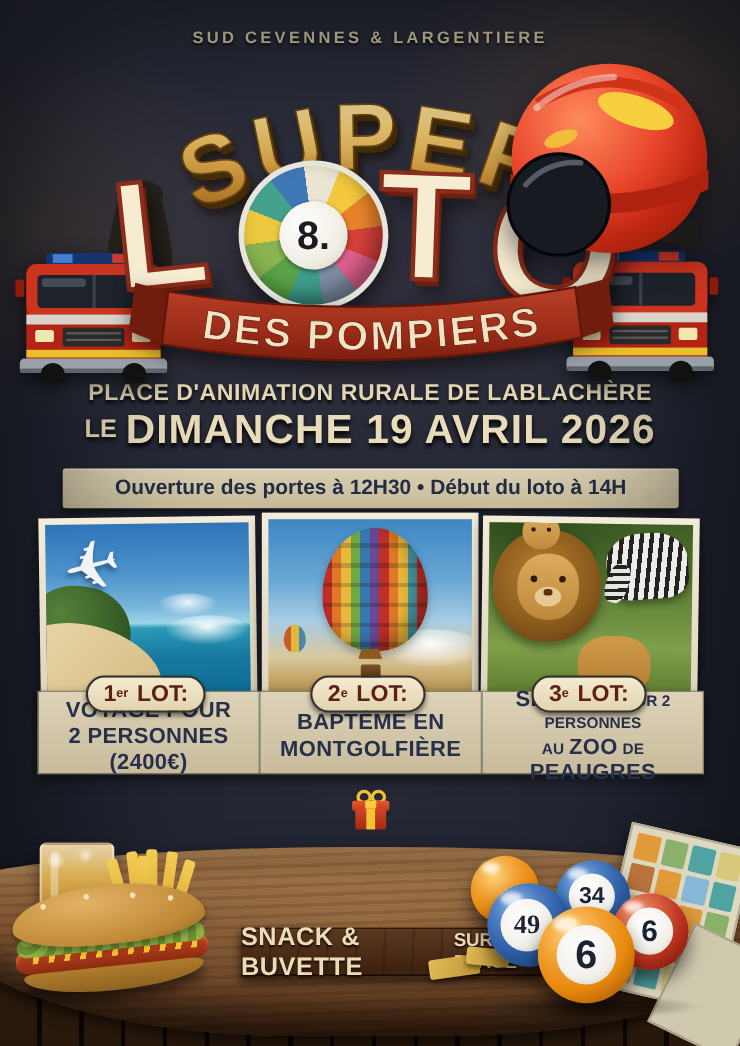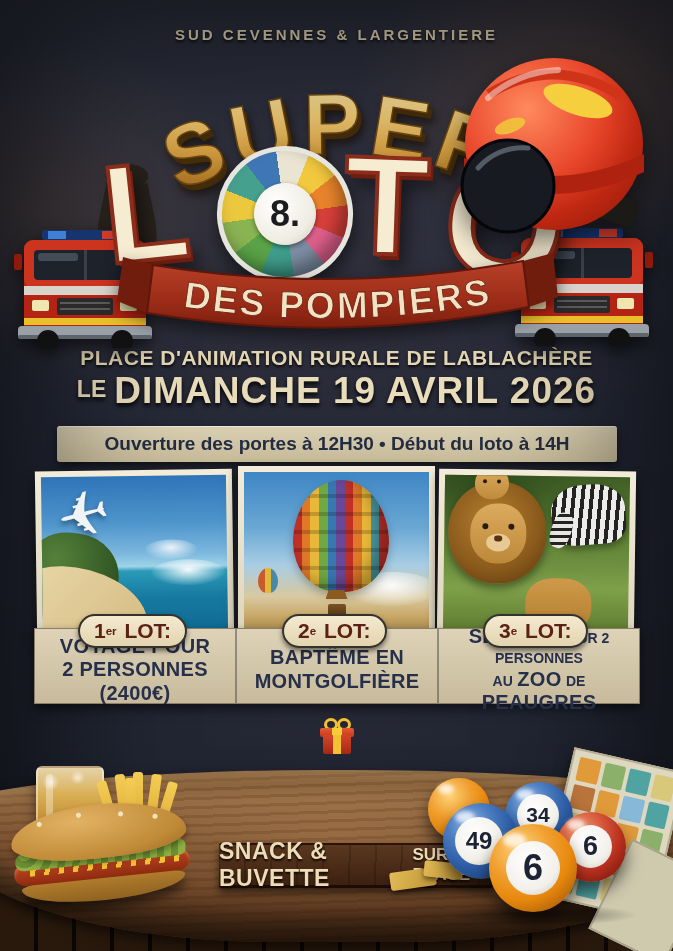--- a/index.html
+++ b/index.html
@@ -245,21 +245,21 @@
   .ball::after{content:"";position:absolute;left:16%;top:10%;width:26%;height:16%;
     border-radius:50%;background:rgba(255,255,255,.75);filter:blur(2px);}
   .ball-face{position:absolute;border-radius:50%;display:flex;align-items:center;
     justify-content:center;font-weight:900;color:#1c2333;
     background:radial-gradient(circle at 42% 35%,#ffffff,#f2f0ea 62%,#c9c5ba 100%);}
   .ball-blue{background:radial-gradient(circle at 35% 28%,#8fb4e8 0%,#4a7cc0 30%,#2e5ea7 55%,#16345e 100%);}
   .ball-orange{background:radial-gradient(circle at 35% 28%,#ffd27a 0%,#f0a030 35%,#e8880d 60%,#8a4a06 100%);}
   .ball-red{background:radial-gradient(circle at 35% 28%,#f09a70 0%,#d4563a 35%,#b72f1e 60%,#5e1207 100%);}
   .ball-peek{left:428px;top:22px;width:62px;height:62px;z-index:2;}
   .b49{left:443px;top:47px;width:76px;height:76px;z-index:4;}
-  .b49 .ball-face{left:12px;top:14px;width:48px;height:48px;font-size:24px;}
+  .b49 .ball-face{left:12px;top:14px;width:48px;height:48px;font-size:24px;font-family:Liberation Serif, serif;}
   .b27{left:505px;top:26px;width:68px;height:68px;z-index:3;}
   .b27 .ball-face{left:12px;top:12px;width:42px;height:42px;font-size:21px;}
   .b6a{left:489px;top:68px;width:88px;height:88px;z-index:5;}
   .b6a .ball-face{left:17px;top:17px;width:54px;height:54px;font-size:36px;}
   .b6b{left:556px;top:56px;width:70px;height:70px;z-index:3;}
   .b6b .ball-face{left:13px;top:13px;width:43px;height:43px;font-size:27px;}
   .ball-shadow{position:absolute;left:448px;top:148px;width:190px;height:22px;border-radius:50%;
     background:radial-gradient(ellipse,rgba(0,0,0,.5),transparent 70%);z-index:1;}
   .cb{position:absolute;left:24px;top:114px;width:84px;height:74px;border:3px solid #f4f4f2;
     border-radius:12px;background:rgba(18,10,6,.3);box-sizing:border-box;z-index:6;

